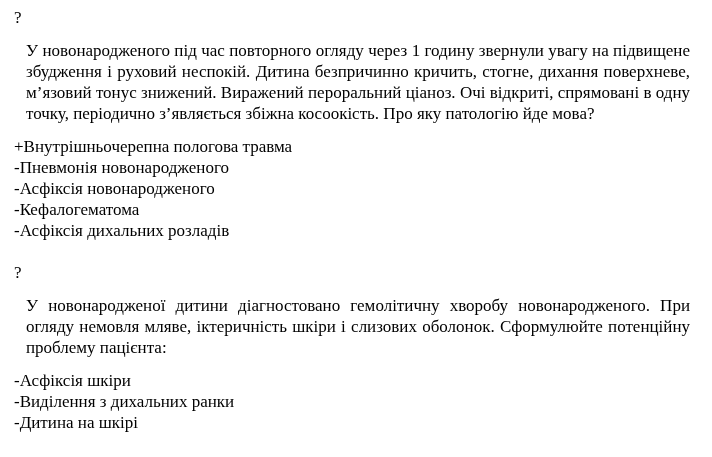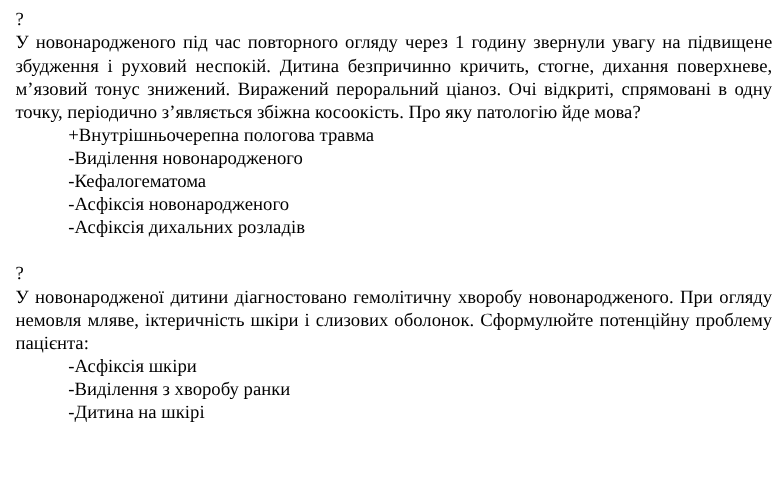--- a/index.html
+++ b/index.html
@@ -20,46 +20,45 @@
     padding: 7px 10px 0 14px;
     overflow: hidden;
   }
   .question-block + .question-block {
     margin-top: 21px; 
   }
   .q-marker {
     text-align: left;
   }
   .q-text {
-    margin: 0;
+    margin: 12px;
     text-align: justify;
     text-justify: inter-word;
   }
   .option {
     text-align: left;
     white-space: nowrap;
-    margin-left: 48px;
   }
 </style>
 </head>
 <body>
 
 <div class="page">
 
   <section class="question-block">
     <div class="q-marker">?</div>
     <p class="q-text">У новонародженого під час повторного огляду через 1 годину звернули увагу на підвищене збудження і руховий неспокій. Дитина безпричинно кричить, стогне, дихання поверхневе, м’язовий тонус знижений. Виражений пероральний ціаноз. Очі відкриті, спрямовані в одну точку, періодично з’являється збіжна косоокість. Про яку патологію йде мова?</p>
     <div class="option"><span>+</span><span>Внутрішньочерепна пологова травма</span></div>
-    <div class="option"><span>-</span><span>Виділення новонародженого</span></div>
+    <div class="option"><span>-</span><span>Пневмонія новонародженого</span></div>
+    <div class="option"><span>-</span><span>Асфіксія новонародженого</span></div>
     <div class="option"><span>-</span><span>Кефалогематома</span></div>
-    <div class="option"><span>-</span><span>Асфіксія новонародженого</span></div>
     <div class="option"><span>-</span><span>Асфіксія дихальних розладів</span></div>
   </section>
 
   <section class="question-block">
     <div class="q-marker">?</div>
     <p class="q-text">У новонародженої дитини діагностовано гемолітичну хворобу новонародженого. При огляду немовля мляве, іктеричність шкіри і слизових оболонок. Сформулюйте потенційну проблему пацієнта:</p>
     <div class="option"><span>-</span><span>Асфіксія шкіри</span></div>
-    <div class="option"><span>-</span><span>Виділення з хворобу ранки</span></div>
+    <div class="option"><span>-</span><span>Виділення з дихальних ранки</span></div>
     <div class="option"><span>-</span><span>Дитина на шкірі</span></div>
   </section>
 
 </div>
 
 </body></html>

